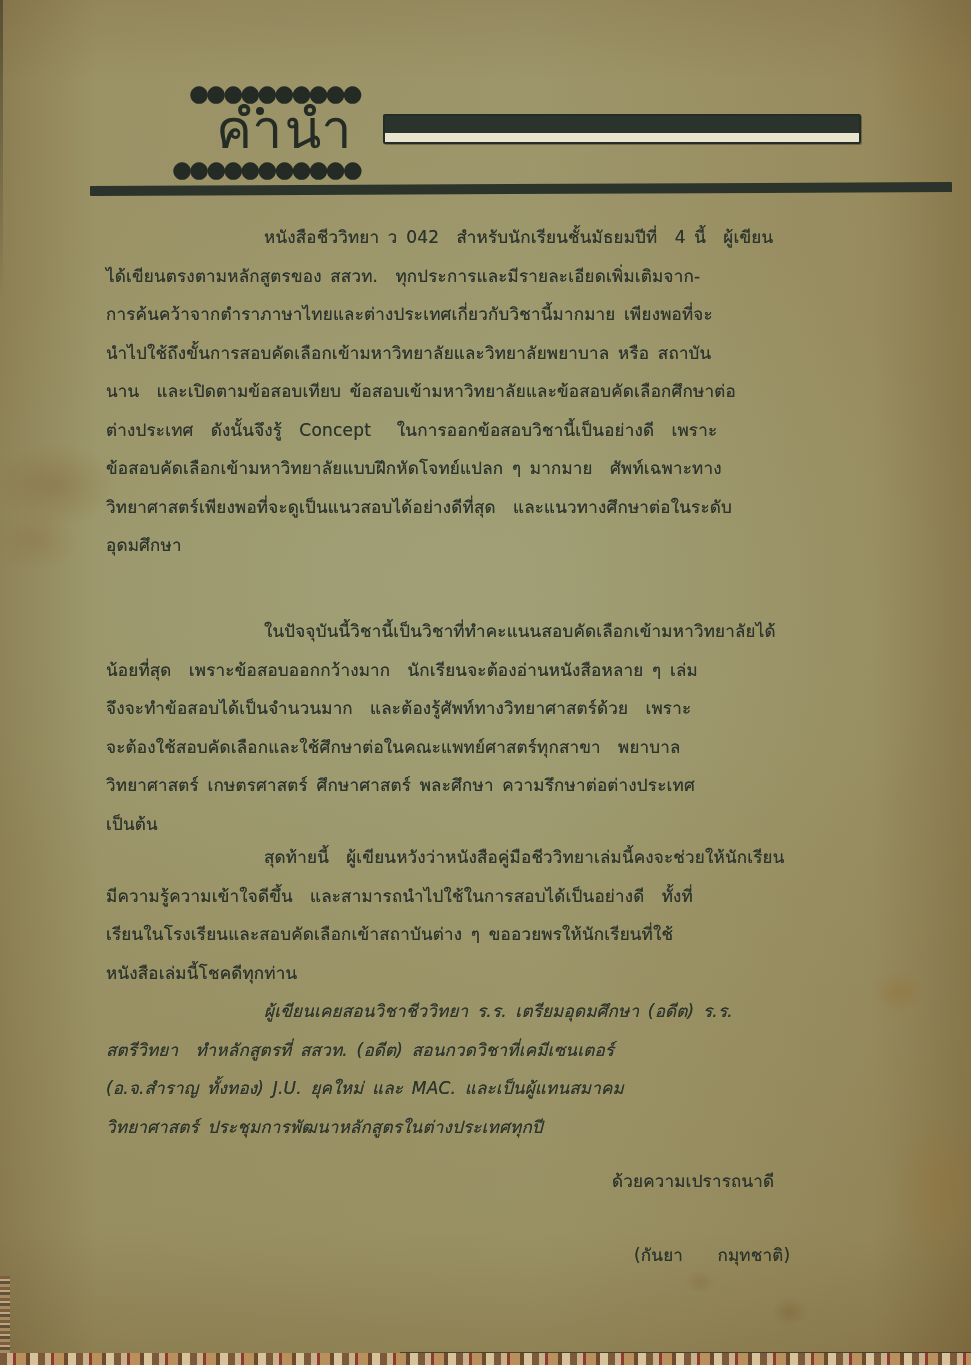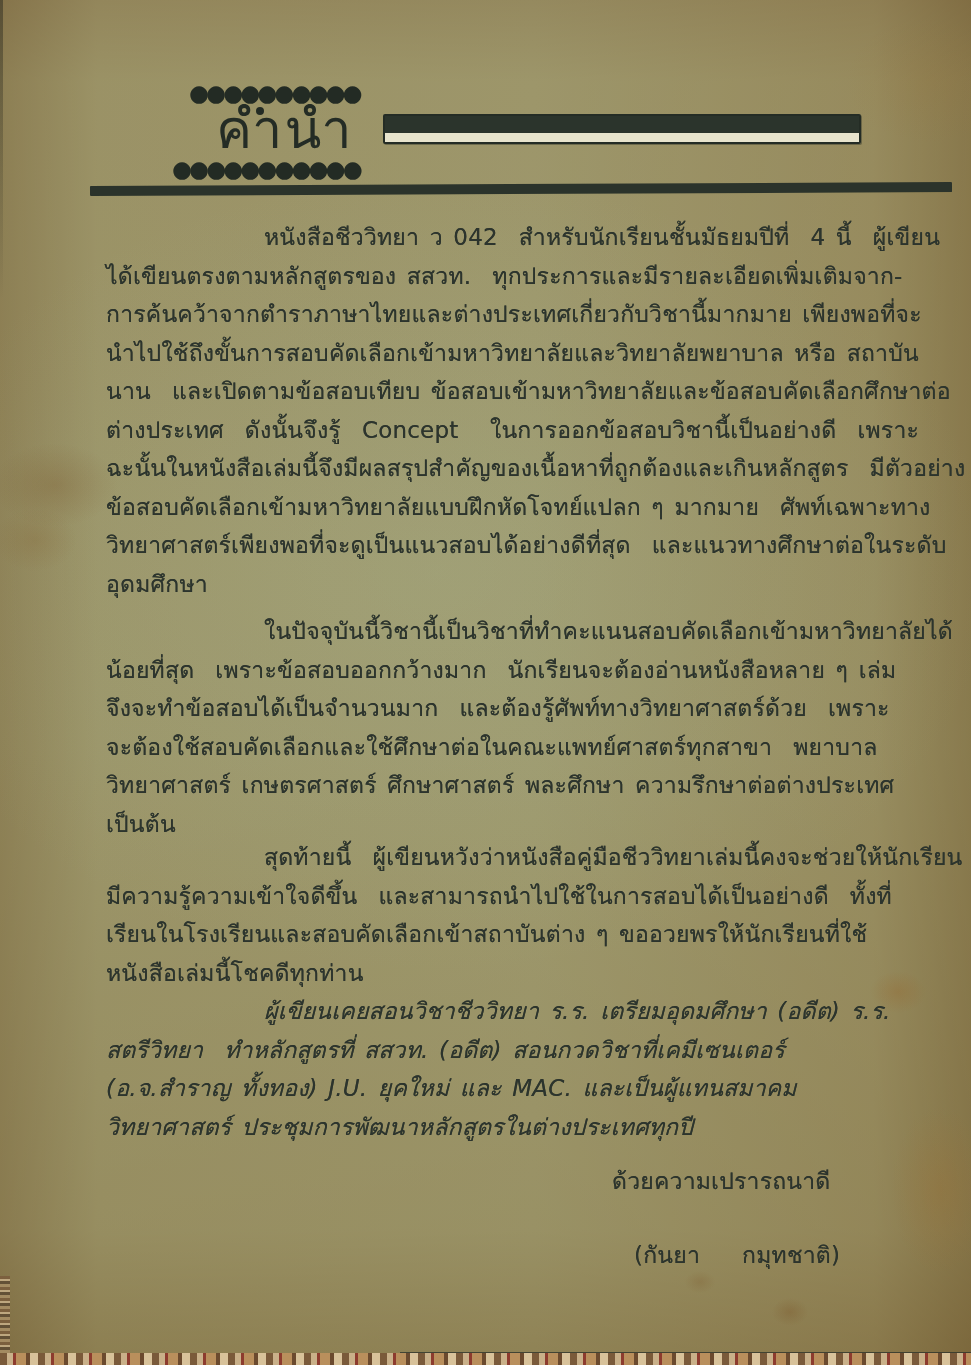--- a/index.html
+++ b/index.html
@@ -64,21 +64,21 @@
   }
   .rule{
     position:absolute;left:90px;top:184px;width:862px;height:10px;
     background:#2b332b;transform:rotate(-0.25deg);
     border-radius:1px;
   }
   
   .para{position:absolute;left:106px;width:772px;}
   .line{
     white-space:pre;
-    font-size:23px;line-height:38.5px;
+    font-size:17px;line-height:38.5px;
     letter-spacing:.2px;word-spacing:3px;
     color:#2c342d;
     text-shadow:0 0 .6px rgba(44,52,45,.8);
   }
   .indent{padding-left:158px;}
   .p1{top:218px;}
   .p2{top:612px;}
   .p3{top:838px;}
   .p4{top:992px;font-style:italic;}
   .closing-salutation{position:absolute;left:612px;top:1162px;}
@@ -101,21 +101,20 @@
   <div class="dots dots-bottom">●●●●●●●●●●●</div>
   <div class="rule"></div>
 
   <div class="para p1">
     <div class="line indent">หนังสือชีววิทยา ว 042  สำหรับนักเรียนชั้นมัธยมปีที่  4 นี้  ผู้เขียน</div>
     <div class="line">ได้เขียนตรงตามหลักสูตรของ สสวท.  ทุกประการและมีรายละเอียดเพิ่มเติมจาก-</div>
     <div class="line">การค้นคว้าจากตำราภาษาไทยและต่างประเทศเกี่ยวกับวิชานี้มากมาย เพียงพอที่จะ</div>
     <div class="line">นำไปใช้ถึงขั้นการสอบคัดเลือกเข้ามหาวิทยาลัยและวิทยาลัยพยาบาล หรือ สถาบัน</div>
     <div class="line">นาน  และเปิดตามข้อสอบเทียบ ข้อสอบเข้ามหาวิทยาลัยและข้อสอบคัดเลือกศึกษาต่อ</div>
     <div class="line">ต่างประเทศ  ดังนั้นจึงรู้  Concept   ในการออกข้อสอบวิชานี้เป็นอย่างดี  เพราะ</div>
-    <div class="line">ฉะนั้นในหนังสือเล่มนี้จึงมีผลสรุปสำคัญของเนื้อหาที่ถูกต้องและเกินหลักสูตร  มีตัวอย่าง</div>
     <div class="line">ข้อสอบคัดเลือกเข้ามหาวิทยาลัยแบบฝึกหัดโจทย์แปลก ๆ มากมาย  ศัพท์เฉพาะทาง</div>
     <div class="line">วิทยาศาสตร์เพียงพอที่จะดูเป็นแนวสอบได้อย่างดีที่สุด  และแนวทางศึกษาต่อในระดับ</div>
     <div class="line">อุดมศึกษา</div>
   </div>
 
   <div class="para p2">
     <div class="line indent">ในปัจจุบันนี้วิชานี้เป็นวิชาที่ทำคะแนนสอบคัดเลือกเข้ามหาวิทยาลัยได้</div>
     <div class="line">น้อยที่สุด  เพราะข้อสอบออกกว้างมาก  นักเรียนจะต้องอ่านหนังสือหลาย ๆ เล่ม</div>
     <div class="line">จึงจะทำข้อสอบได้เป็นจำนวนมาก  และต้องรู้ศัพท์ทางวิทยาศาสตร์ด้วย  เพราะ</div>
     <div class="line">จะต้องใช้สอบคัดเลือกและใช้ศึกษาต่อในคณะแพทย์ศาสตร์ทุกสาขา  พยาบาล</div>

